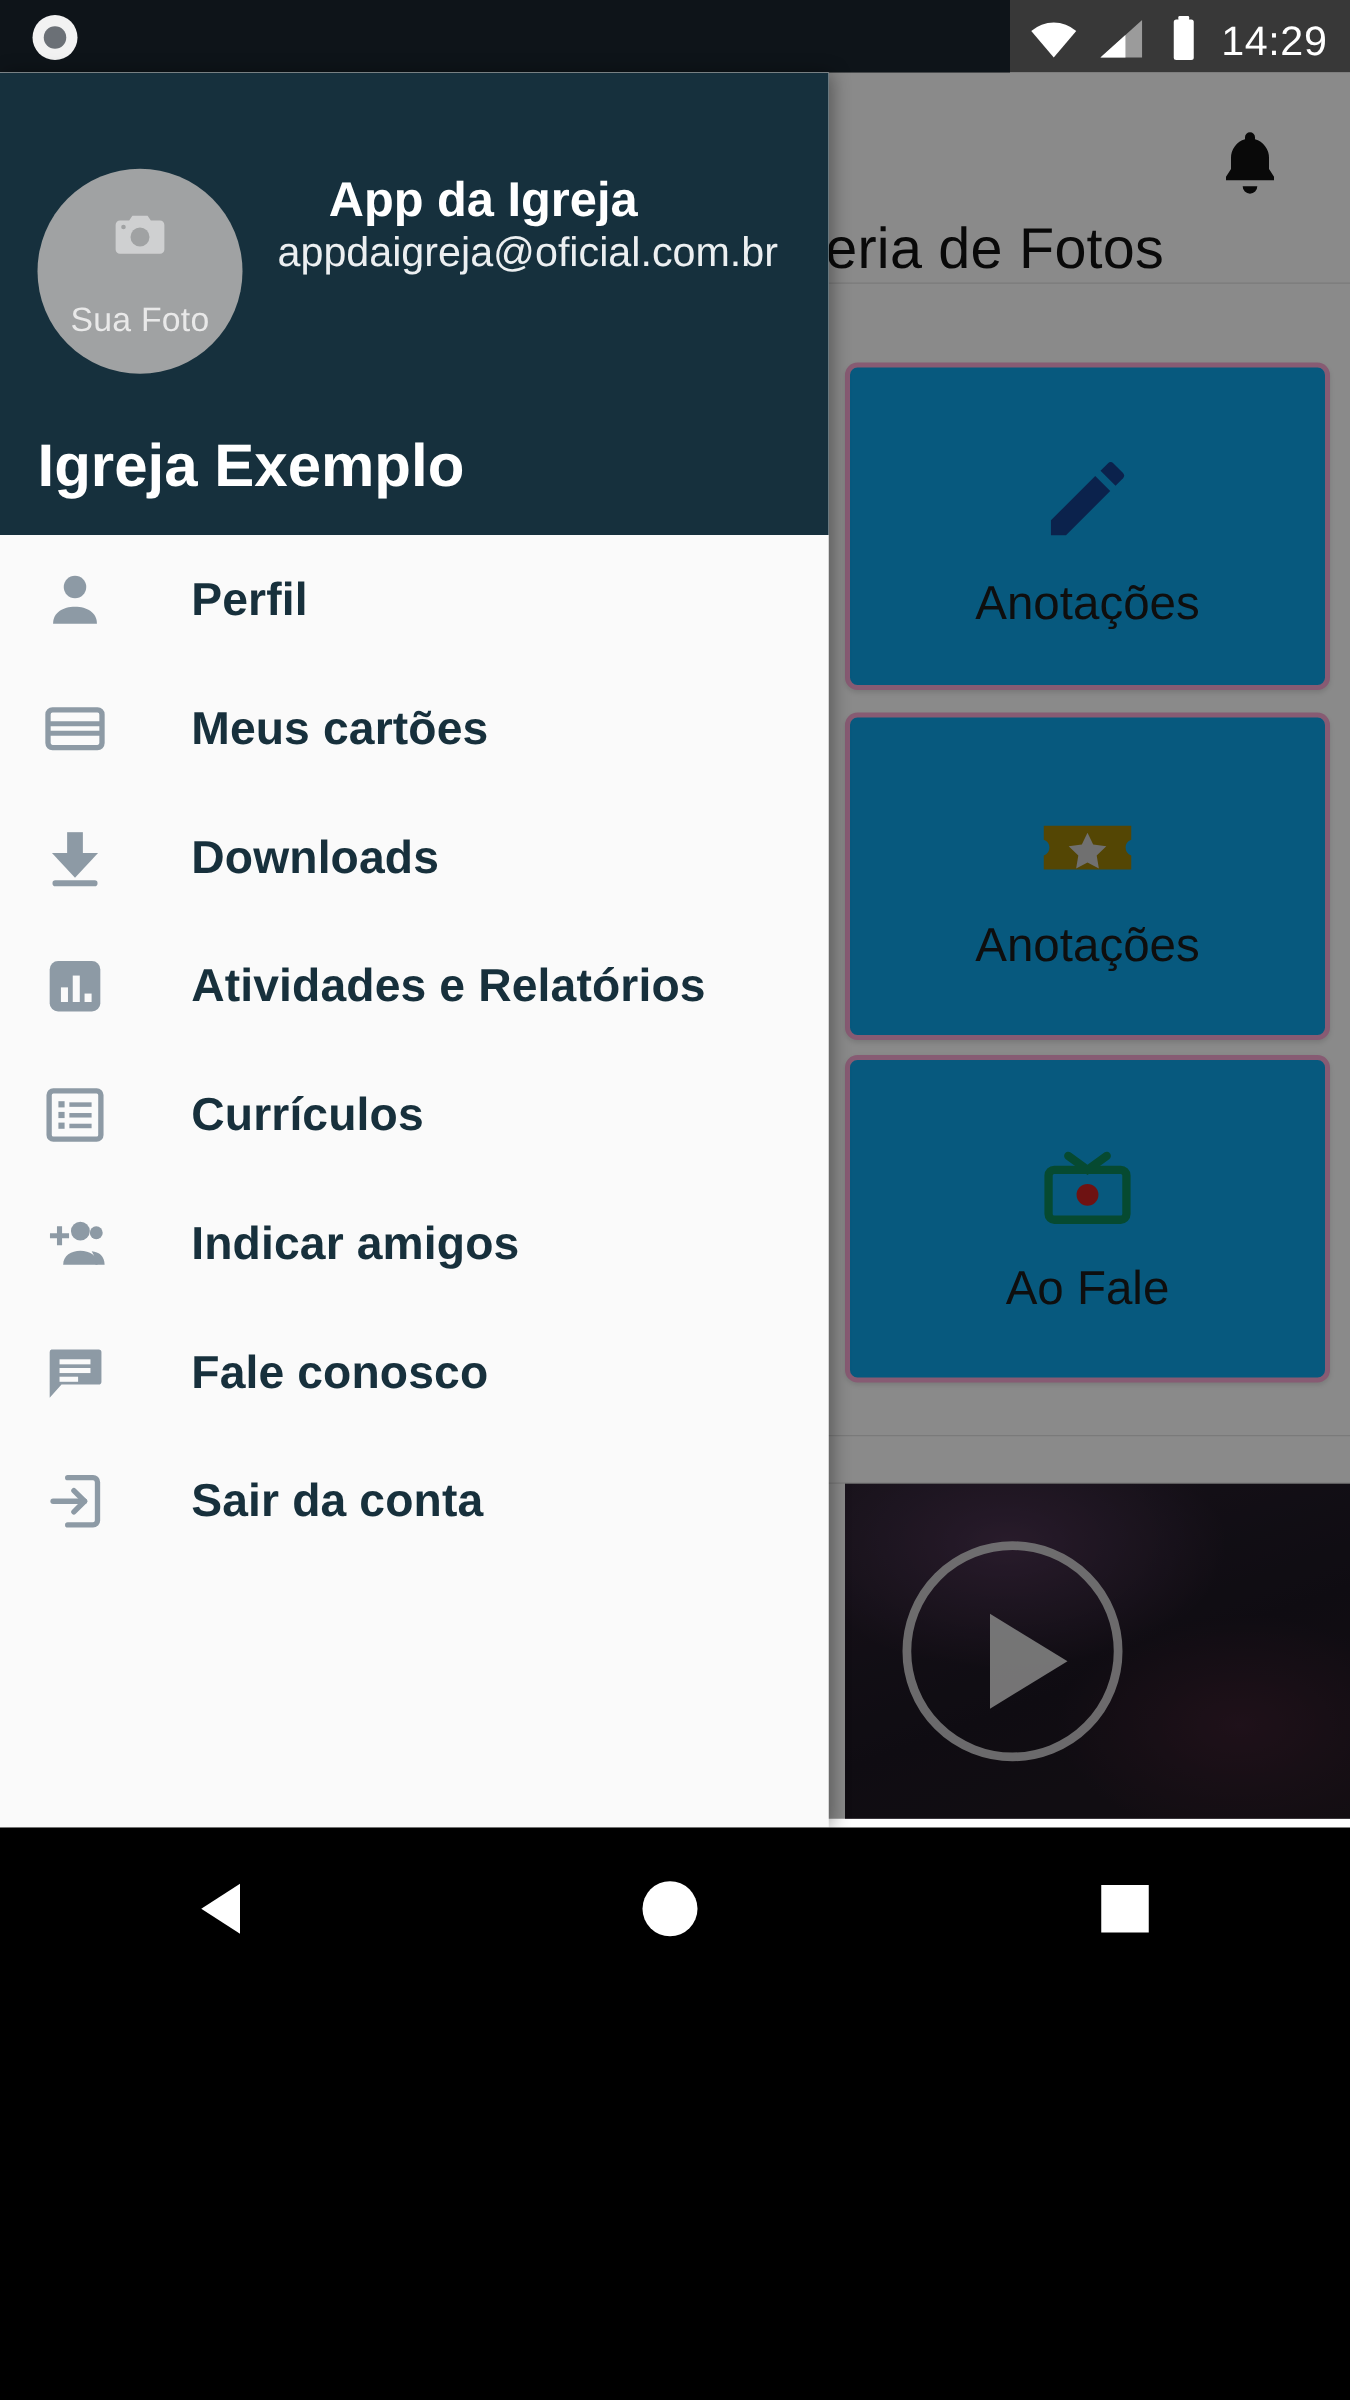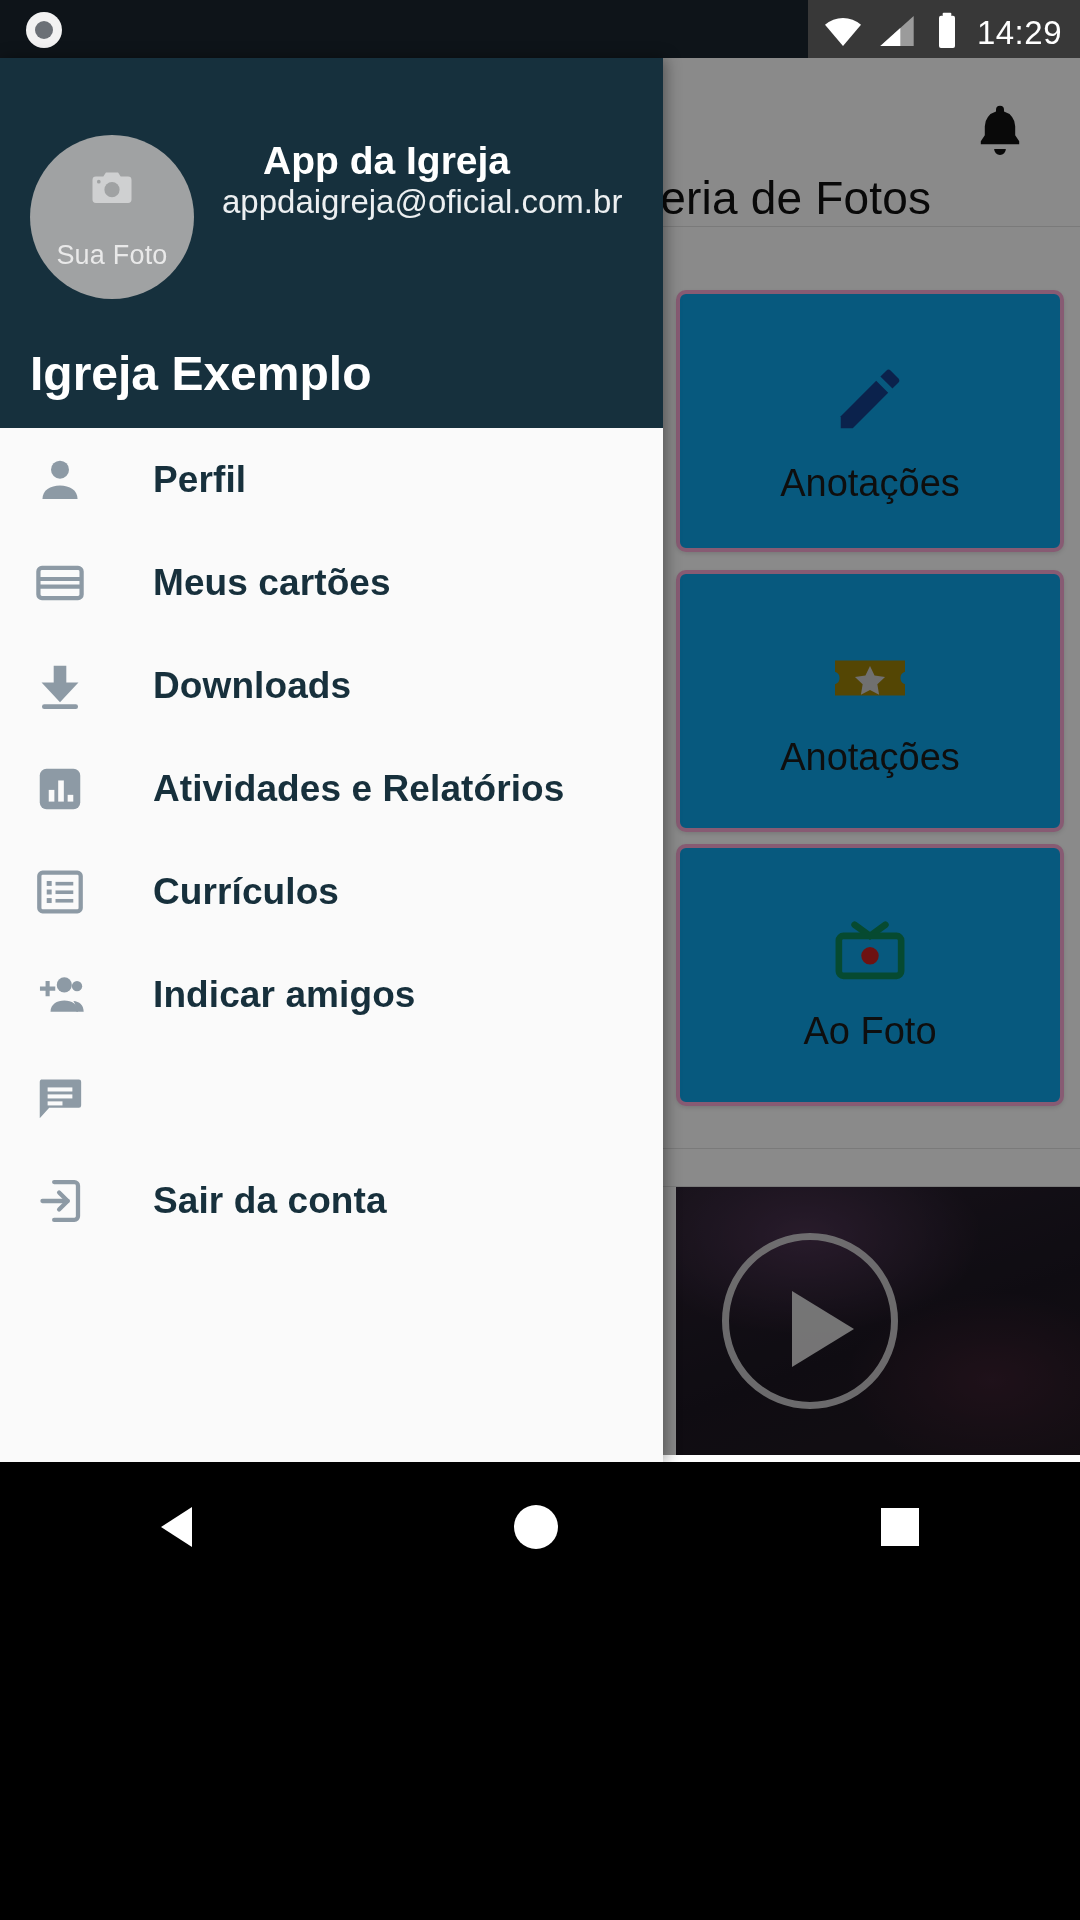--- a/index.html
+++ b/index.html
@@ -190,21 +190,21 @@
   </div>
 
   <div class="tile" style="top:786px; height:262px;">
     <span class="tile-icon" style="top:62px;">
       <svg width="84" height="84" viewBox="0 0 24 24" fill="none">
         <path d="M7.6 4.2 12 7.4l4.4-3.2" stroke="#0c8a5b" stroke-width="1.9" stroke-linecap="round"></path>
         <rect x="3.1" y="7.4" width="17.8" height="11.4" rx="1.3" stroke="#0c8a5b" stroke-width="1.9"></rect>
         <circle cx="12" cy="13.1" r="2.5" fill="#cc2222"></circle>
       </svg>
     </span>
-    <span class="tile-label" style="top:162px;">Ao Foto</span>
+    <span class="tile-label" style="top:162px;">Ao Fale</span>
   </div>
 
   <div class="divider-line" style="top:1090px;"></div>
   <div class="divider-line" style="top:1128px;"></div>
 
   <div id="video-card">
     <div id="video-grad"></div>
     <div id="play-ring"></div>
     <div id="play-tri"></div>
   </div>
@@ -333,20 +333,21 @@
 
     <div class="menu-item">
       <span class="menu-icon">
         <svg width="54" height="54" viewBox="0 0 24 24">
           <path d="M3.6 3.8h16.8a1 1 0 0 1 1 1v10.5a1 1 0 0 1-1 1H7.2L3 21V4.8a1 1 0 0 1 .6-1z" fill="#8d9aa5"></path>
           <rect x="6.5" y="7.3" width="11" height="1.8" fill="#fafafa"></rect>
           <rect x="6.5" y="10.4" width="11" height="1.8" fill="#fafafa"></rect>
           <rect x="6.5" y="13.5" width="6.6" height="1.8" fill="#fafafa"></rect>
         </svg>
       </span>
+      <span class="menu-label">Fale conosco</span>
     </div>
 
     <div class="menu-item">
       <span class="menu-icon">
         <svg width="54" height="54" viewBox="0 0 24 24" fill="none" stroke="#8d9aa5" stroke-width="1.9" stroke-linecap="round" stroke-linejoin="round">
           <path d="M9.4 3.6h9a1.6 1.6 0 0 1 1.6 1.6v13.6a1.6 1.6 0 0 1-1.6 1.6h-9"></path>
           <path d="M4.2 12h11.2"></path>
           <path d="M11.6 8.2 15.4 12l-3.8 3.8"></path>
         </svg>
       </span>

